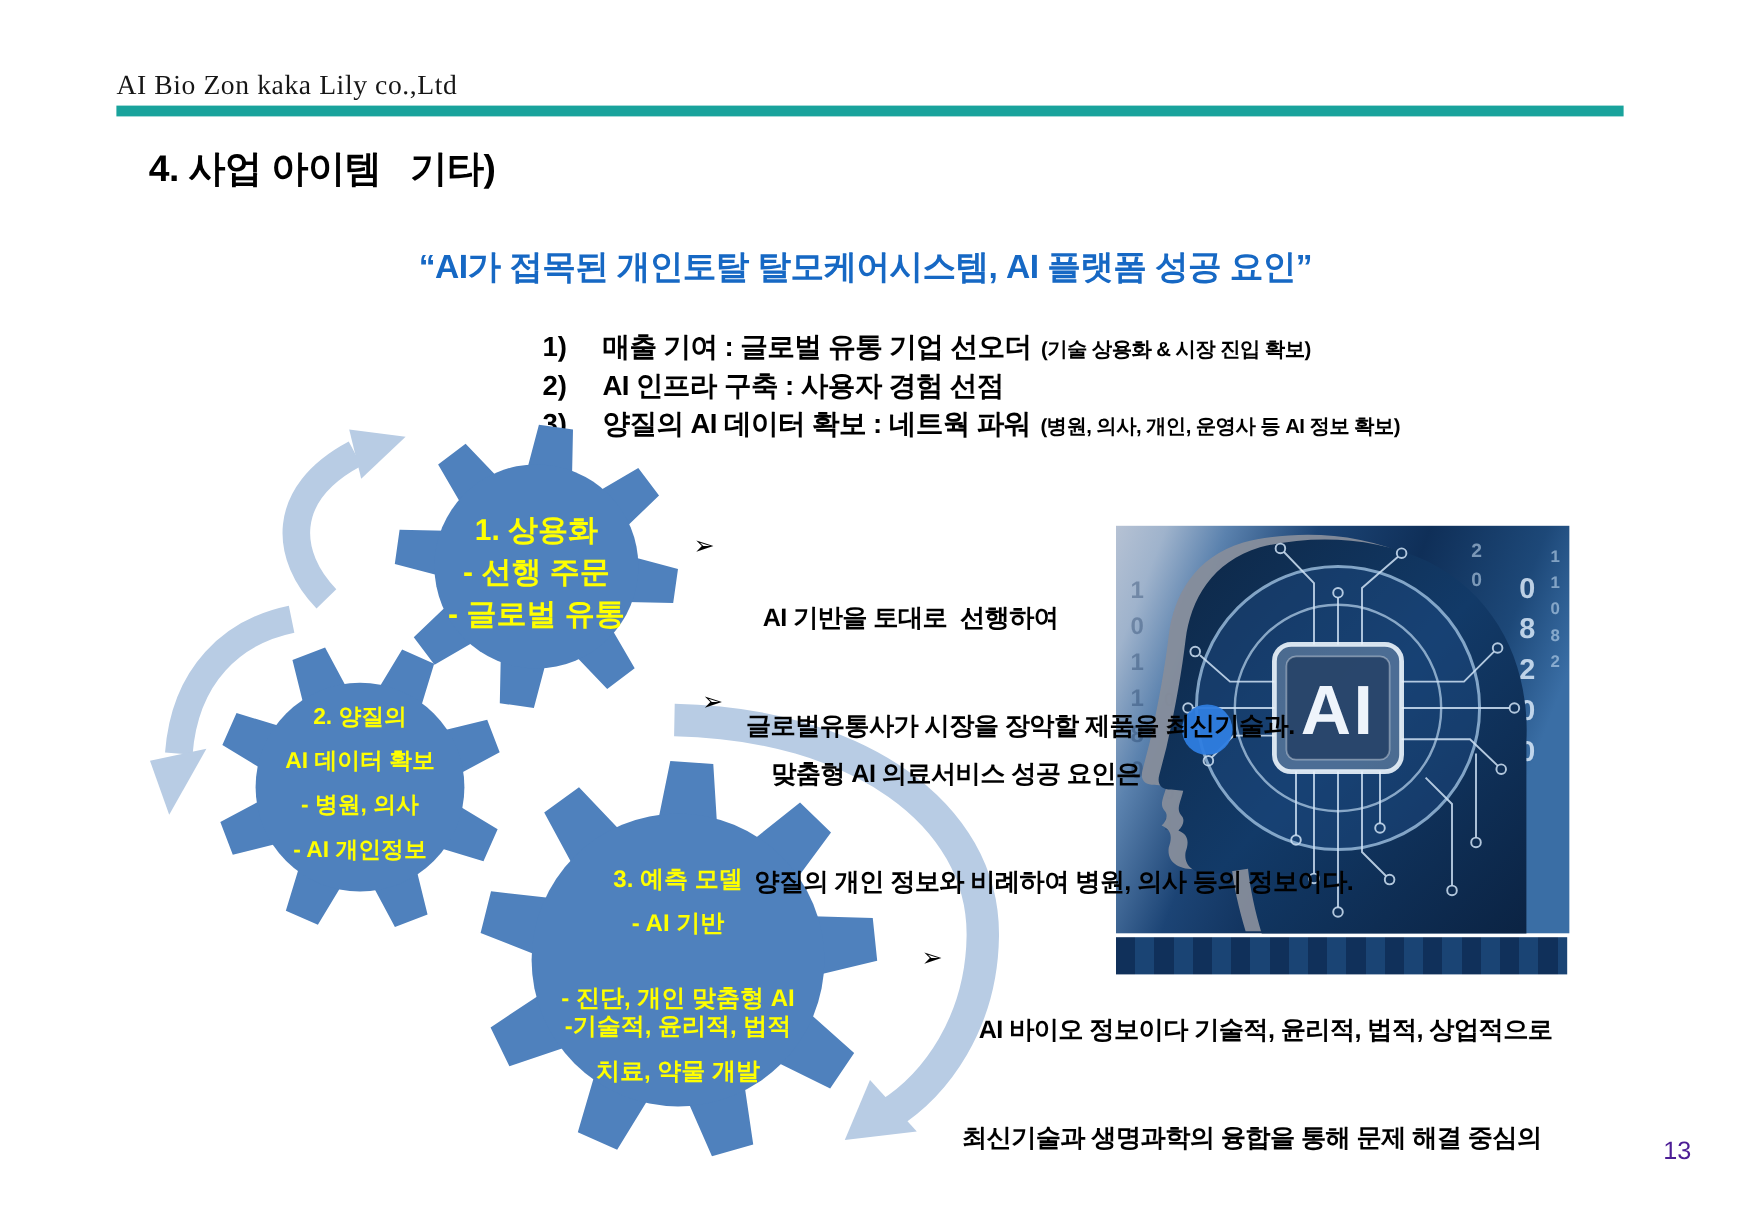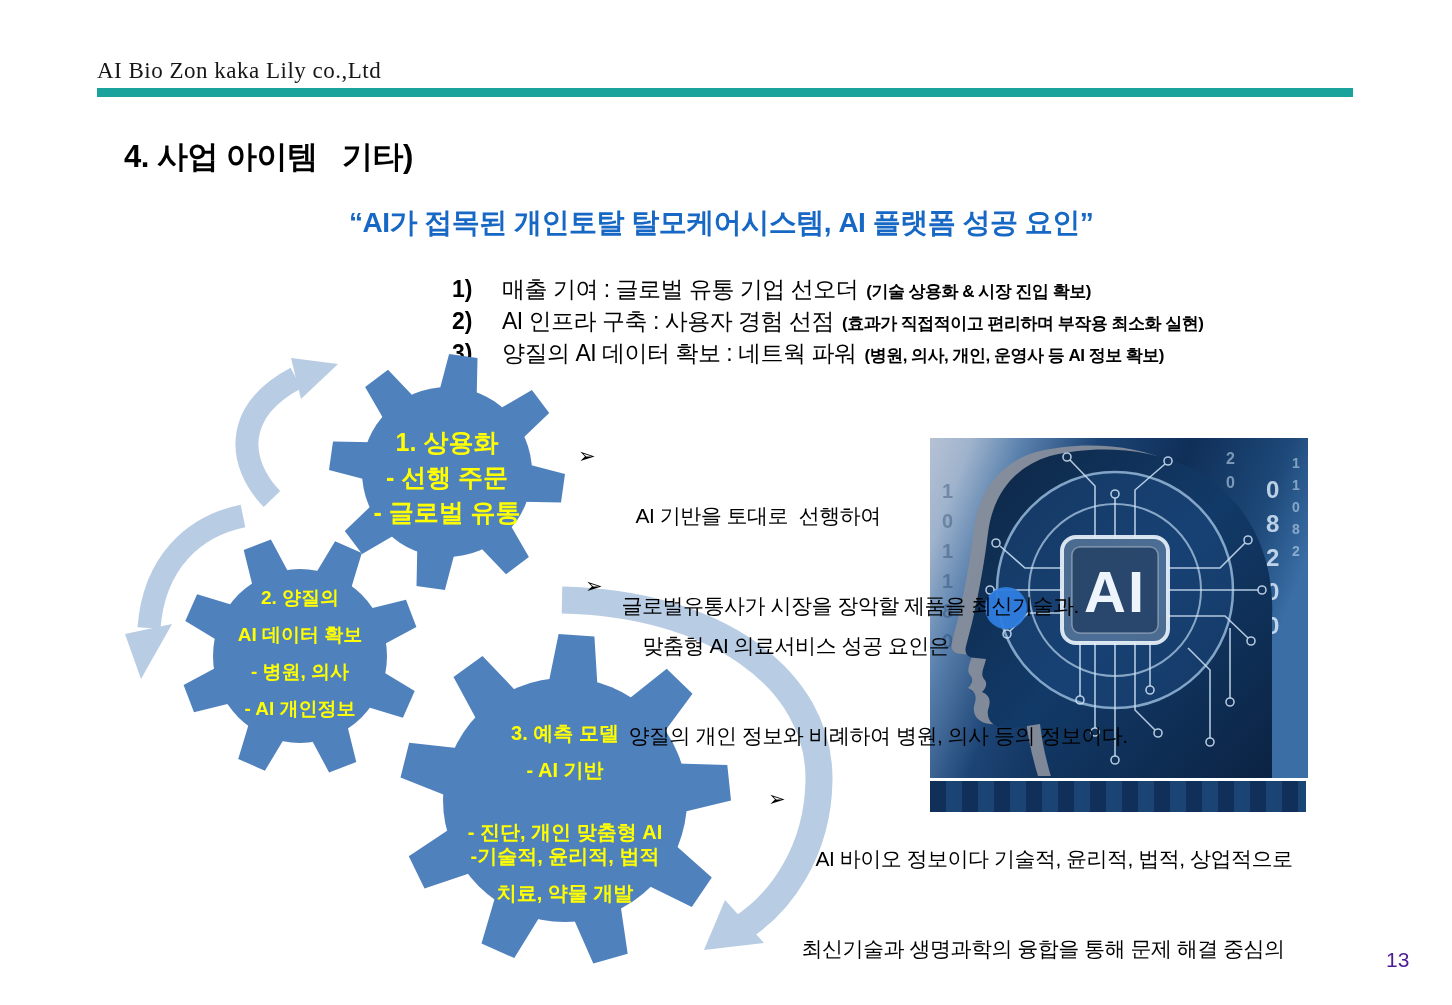--- a/index.html
+++ b/index.html
@@ -7,28 +7,28 @@
     width:1452px;height:1005px;position:relative;overflow:hidden;
     background:#ffffff;font-family:"Liberation Sans",sans-serif;color:#000;
   }
   .abs{position:absolute;}
 
   
   .company{left:97px;top:58px;font-family:"Liberation Serif",serif;font-size:23px;color:#161616;letter-spacing:.5px;}
   .rule{left:97px;top:88px;width:1256px;height:9px;background:#19a39c;}
 
   
-  .slide-title{left:124px;top:136px;font-size:31px;font-weight:800;letter-spacing:-.5px;white-space:pre;}
+  .slide-title{left:124px;top:120px;font-size:31px;font-weight:800;letter-spacing:-.5px;white-space:pre;}
   .subtitle{left:349px;top:204px;font-size:28px;font-weight:800;color:#1668c4;letter-spacing:-.5px;white-space:pre;}
 
   
   .key-points{left:452px;top:274px;}
   .kp-row{display:flex;align-items:baseline;height:32px;white-space:pre;}
   .kp-num{font-size:23px;font-weight:800;width:50px;}
-  .kp-main{font-size:23px;font-weight:400;letter-spacing:-.5px;text-align:right;}
+  .kp-main{font-size:23px;font-weight:700;letter-spacing:-.5px;text-align:right;}
   .kp-note{font-size:17px;font-weight:700;margin-left:8px;letter-spacing:-.5px;}
 
   
   .diagram{left:0;top:0;z-index:2;}
   .arrow-stroke{fill:none;stroke:#b8cce4;stroke-width:23px;}
   .arrow-wide{stroke-width:27px;}
   .arrow-fill{fill:#b8cce4;}
 
   
   .gear-label{z-index:5;text-align:center;color:#ffff00;font-weight:800;}
@@ -36,21 +36,21 @@
   .gl-2{left:180px;top:587px;width:240px;font-size:19px;}
   .gl-3{left:410px;top:722px;width:310px;font-size:20px;}
   .gear-line{line-height:22px;margin-bottom:13px;white-space:pre;}
   .gl-2 .gear-line{margin-bottom:15px;}
   .gl-3 .gear-line{margin-bottom:15px;}
   .gear-line.tight{margin-bottom:2px;margin-top:40px;}
 
   
   .bullet{z-index:6;display:flex;}
   .b-marker{font-size:21px;line-height:30px;margin-right:26px;}
-  .b-lines{font-size:21px;font-weight:400;line-height:30px;letter-spacing:-.5px;white-space:pre;}
+  .b-lines{font-size:21px;font-weight:700;line-height:30px;letter-spacing:-.5px;white-space:pre;}
   .b-lines .first{text-indent:14px;}
   .bullet-1{left:578px;top:441px;}
   .bullet-2{left:585px;top:571px;}
   .bullet-3{left:768px;top:784px;}
   .bullet-3 .b-marker{margin-right:16px;}
 
   
   .ai-image{left:930px;top:438px;width:378px;height:340px;z-index:1;}
   .dig1{fill:rgba(25,55,95,.35);font-weight:700;}
   .dig2{fill:rgba(205,228,248,.55);font-weight:700;}
@@ -71,21 +71,21 @@
 <div class="abs rule"></div>
 
 <div class="abs slide-title">4. 사업 아이템   기타)</div>
 <div class="abs subtitle">“AI가 접목된 개인토탈 탈모케어시스템, AI 플랫폼 성공 요인”</div>
 
 <div class="abs key-points">
   <div class="kp-row">
     <span class="kp-num">1)</span><span class="kp-main">매출 기여 : 글로벌 유통 기업 선오더</span><span class="kp-note">(기술 상용화 &amp; 시장 진입 확보)</span>
   </div>
   <div class="kp-row">
-    <span class="kp-num">2)</span><span class="kp-main">AI 인프라 구축 : 사용자 경험 선점</span><span class="kp-note">(효과가 직접적이고 편리하며 부작용 최소화 실현)</span>
+    <span class="kp-num">2)</span><span class="kp-main">AI 인프라 구축 : 사용자 경험 선점</span>
   </div>
   <div class="kp-row">
     <span class="kp-num">3)</span><span class="kp-main">양질의 AI 데이터 확보 : 네트웍 파워</span><span class="kp-note">(병원, 의사, 개인, 운영사 등 AI 정보 확보)</span>
   </div>
 </div>
 
 <svg class="abs ai-image" width="378" height="340" viewBox="0 0 378 340">
   <defs>
     <linearGradient id="bgG" x1="0" y1="0" x2="1" y2="0.35">
       <stop offset="0" stop-color="#b6c2d4"></stop>

